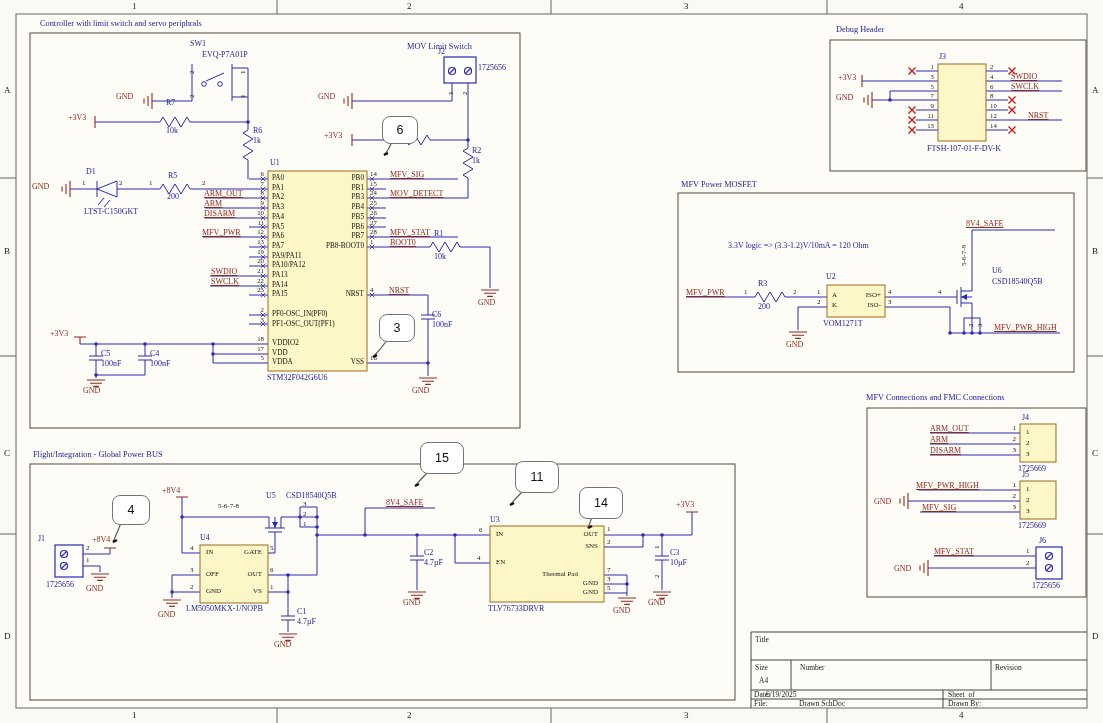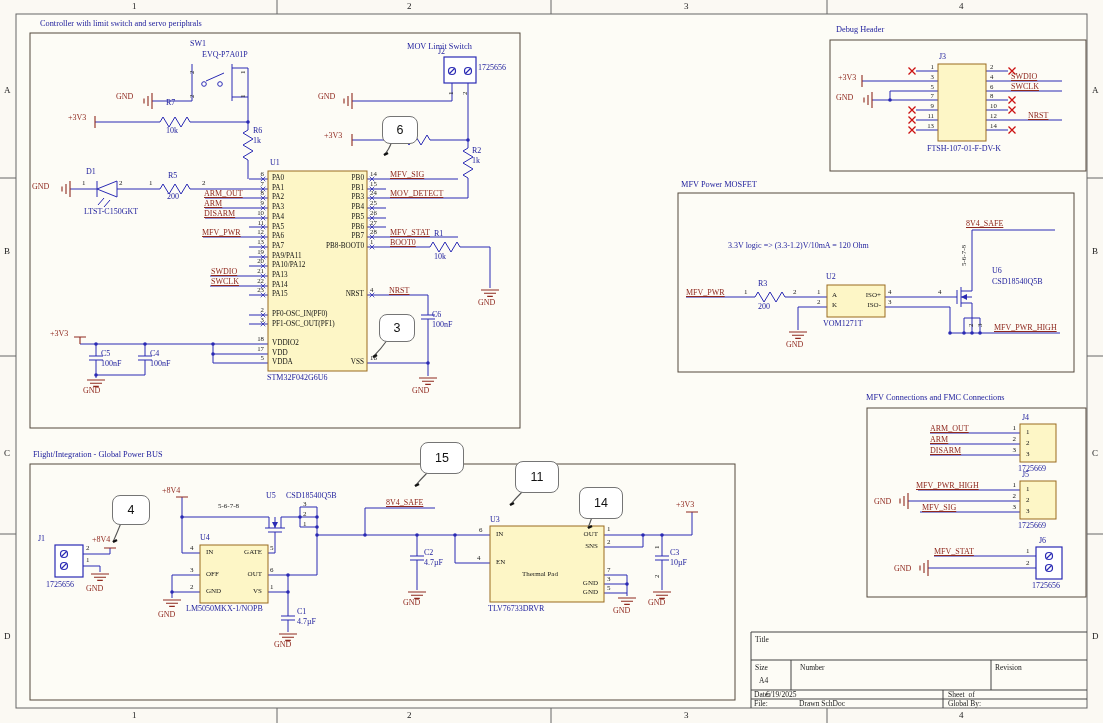--- a/index.html
+++ b/index.html
@@ -564,21 +564,21 @@
   <span class="t net" style="left:386px;top:498px">8V4_SAFE</span>
   <span class="t" style="left:424px;top:548px">C2</span>
   <span class="t" style="left:424px;top:558px">4.7µF</span>
   <span class="t pw" style="left:403px;top:598px">GND</span>
   <span class="t" style="left:490px;top:515px">U3</span>
   <span class="t" style="left:488px;top:604px">TLV76733DRVR</span>
   <span class="t pn" style="left:496px;top:530px">IN</span>
   <span class="t pn" style="left:496px;top:558px">EN</span>
   <span class="t pn" style="left:522px;top:530px;width:76px;text-align:right">OUT</span>
   <span class="t pn" style="left:522px;top:542px;width:76px;text-align:right">SNS</span>
-  <span class="t pn" style="left:522px;top:570px;width:76px;text-align:left">Thermal Pad</span>
+  <span class="t pn" style="left:522px;top:570px;width:76px;text-align:center">Thermal Pad</span>
   <span class="t pn" style="left:522px;top:579px;width:76px;text-align:right">GND</span>
   <span class="t pn" style="left:522px;top:588px;width:76px;text-align:right">GND</span>
   <span class="t pn" style="left:479px;top:526px">6</span>
   <span class="t pn" style="left:477px;top:554px">4</span>
   <span class="t pn" style="left:607px;top:525px">1</span>
   <span class="t pn" style="left:607px;top:538px">2</span>
   <span class="t pn" style="left:607px;top:566px">7</span>
   <span class="t pn" style="left:607px;top:575px">3</span>
   <span class="t pn" style="left:607px;top:584px">5</span>
   <span class="t pw" style="left:613px;top:606px">GND</span>
@@ -592,21 +592,21 @@
   <span class="t tb" style="left:755px;top:635px">Title</span>
   <span class="t tb" style="left:755px;top:663px">Size</span>
   <span class="t tb" style="left:759px;top:676px">A4</span>
   <span class="t tb" style="left:800px;top:663px">Number</span>
   <span class="t tb" style="left:995px;top:663px">Revision</span>
   <span class="t tb" style="left:754px;top:690px">Date:</span>
   <span class="t tb" style="left:766px;top:690px">6/19/2025</span>
   <span class="t tb" style="left:948px;top:690px">Sheet  of</span>
   <span class="t tb" style="left:754px;top:699px">File:</span>
   <span class="t tb" style="left:799px;top:699px">Drawn SchDoc</span>
-  <span class="t tb" style="left:948px;top:699px">Global By:</span>
+  <span class="t tb" style="left:948px;top:699px">Drawn By:</span>
 </div>
 
 <div class="ball" style="left:382px;top:116px;width:34px;height:26px">6</div>
 <div class="ball" style="left:379px;top:314px;width:34px;height:26px">3</div>
 <div class="ball" style="left:112px;top:495px;width:36px;height:28px">4</div>
 <div class="ball" style="left:420px;top:442px;width:42px;height:30px">15</div>
 <div class="ball" style="left:515px;top:461px;width:42px;height:30px">11</div>
 <div class="ball" style="left:579px;top:487px;width:42px;height:30px">14</div>
 
 </div>

